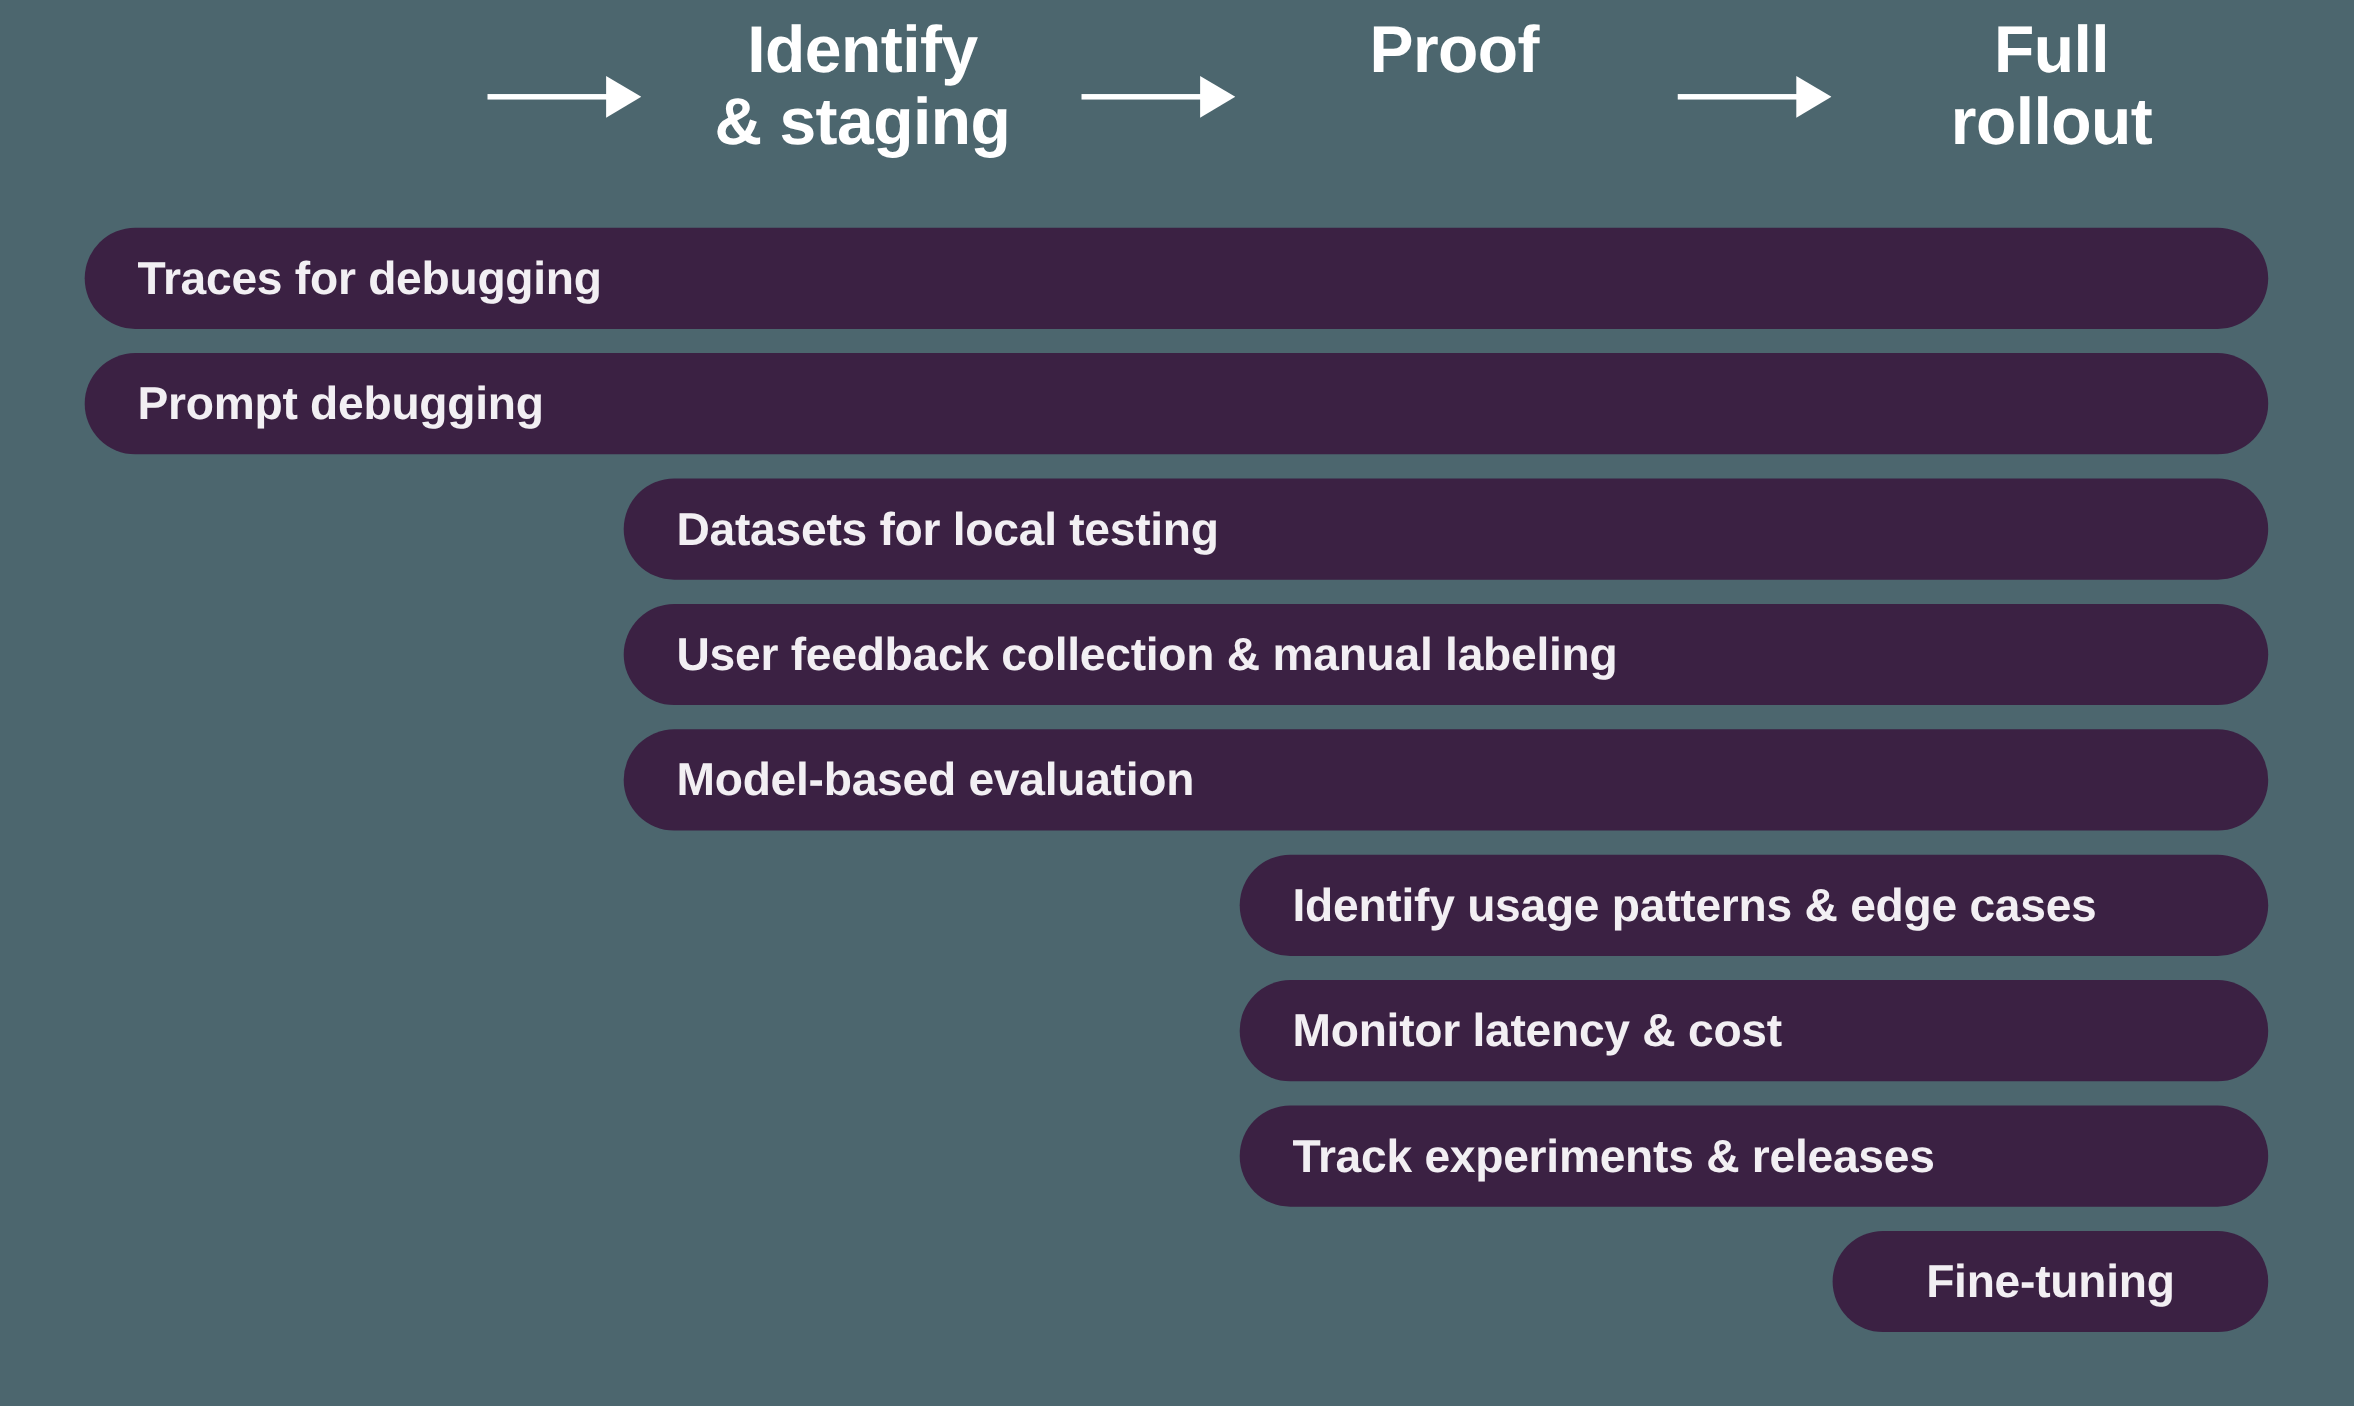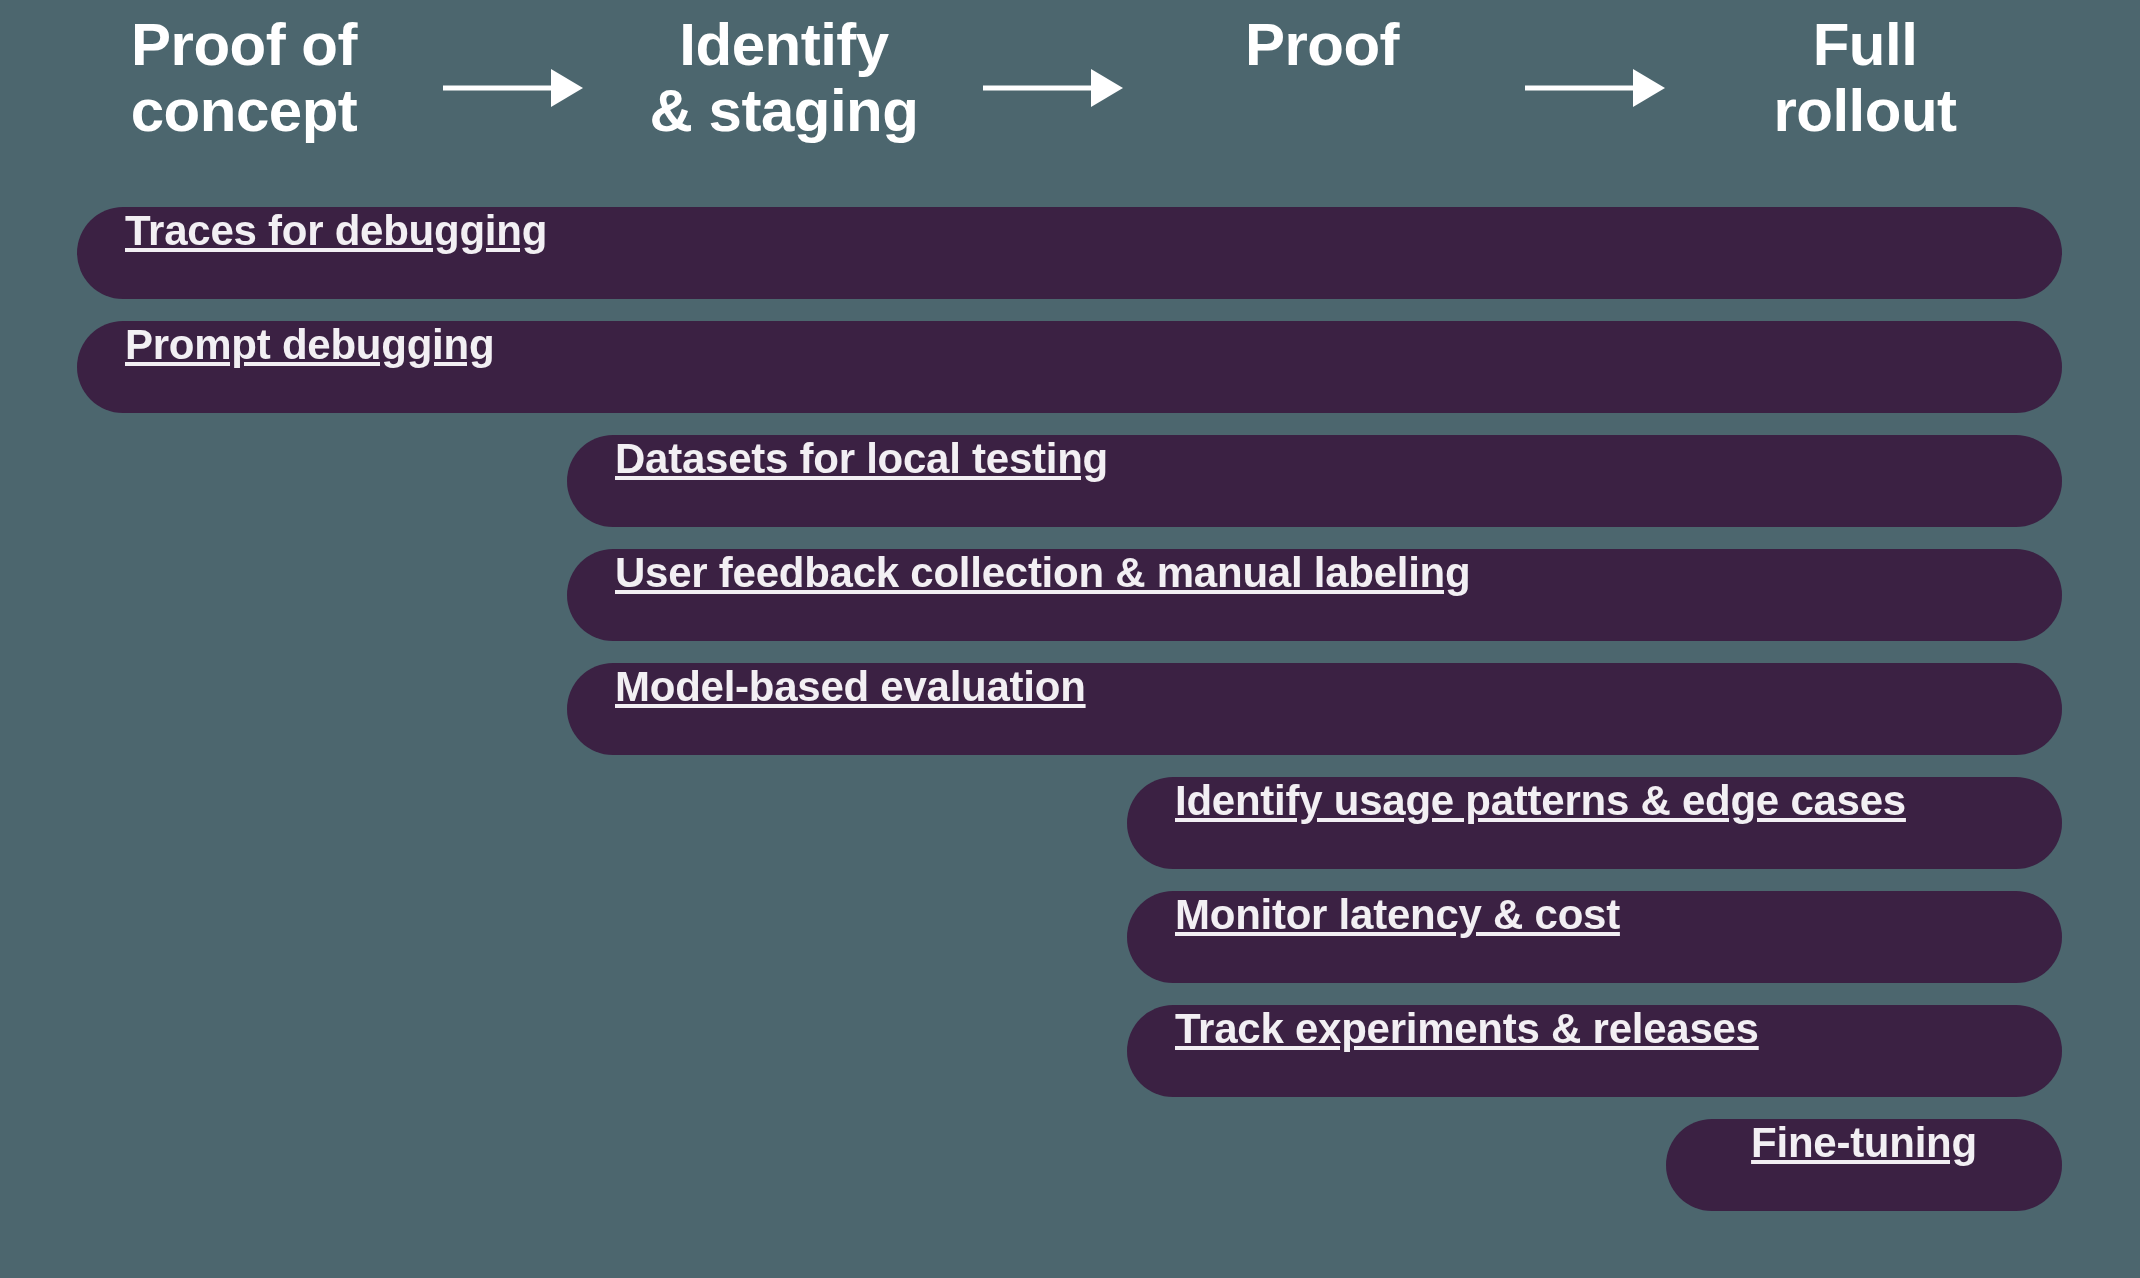--- a/index.html
+++ b/index.html
@@ -36,44 +36,39 @@
     position: absolute;
     width: 140px;
     height: 40px;
   }
   .bar {
     position: absolute;
     height: 92px;
     background: #3B2143;
     border-radius: 46px;
     display: flex;
-    align-items: flex-start;
+    align-items: center;
     box-sizing: border-box;
     padding-left: 48px;
     color: #F2EFF3;
     font-size: 42px;
     font-weight: 700;
     letter-spacing: -0.25px;
     white-space: nowrap;
-    text-decoration: underline;
   }
   .bar.centered {
     padding-left: 0;
     justify-content: center;
   }
 </style>
 </head>
 <body>
 
 <div class="canvas">
 
-  <div class="stage-header" style="left:24px;">
-    <span>Proof of</span>
-    <span>concept</span>
-  </div>
   <div class="stage-header" style="left:564px;">
     <span>Identify</span>
     <span>&amp; staging</span>
   </div>
   <div class="stage-header" style="left:1102px;">
     <span>Proof</span>
   </div>
   <div class="stage-header" style="left:1645px;">
     <span>Full</span>
     <span>rollout</span>

